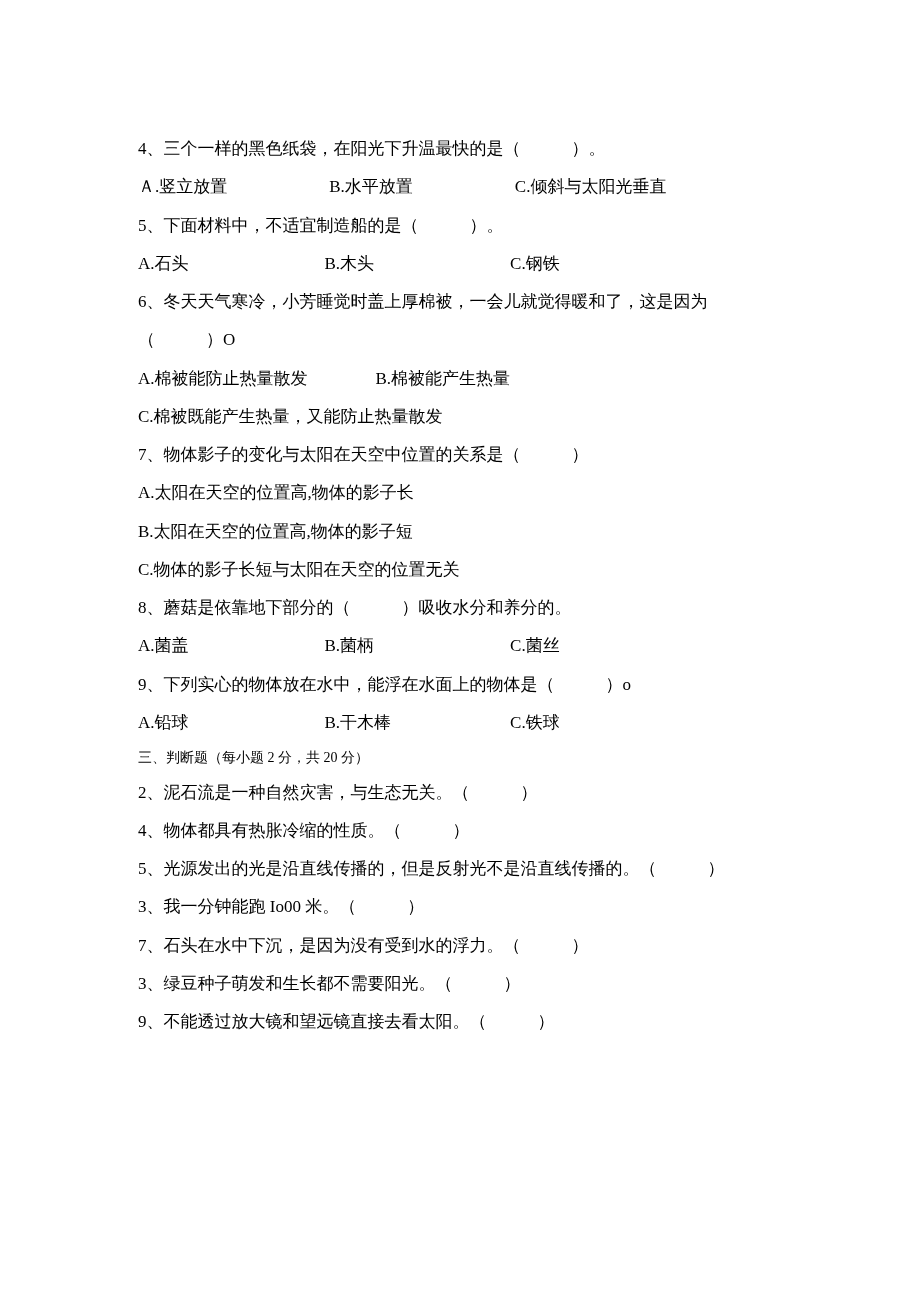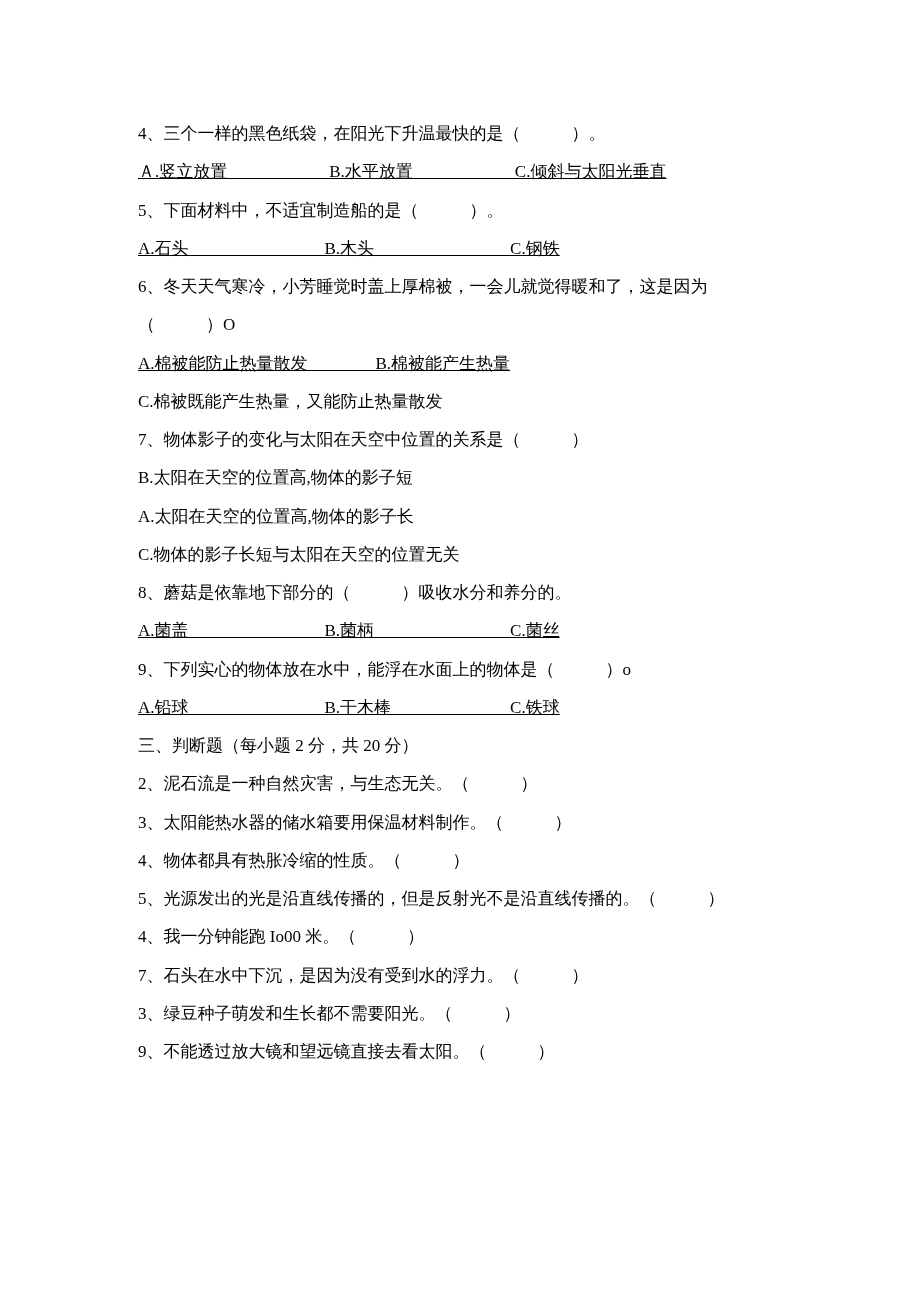--- a/index.html
+++ b/index.html
@@ -7,63 +7,62 @@
     padding: 0;
     background: #ffffff;
     width: 920px;
   }
   .page {
     padding: 115px 130px 100px 138px;
     font-family: "SimSun", "宋体", serif;
     font-size: 17px;
     color: #000000;
     line-height: 2.25;
+    margin-top: 15px;
   }
   .line {
     white-space: nowrap;
   }
   .options {
     white-space: pre;
-    text-decoration: underline;
   }
   .section-heading {
-    font-size: 17px;
+    font-size: 14px;
   }
 </style>
 </head>
 <body>
 
 <div class="page">
 
   <div class="line">4、三个一样的黑色纸袋，在阳光下升温最快的是（　　　）。</div>
   <div class="options">Ａ.竖立放置　　　　　　B.水平放置　　　　　　C.倾斜与太阳光垂直</div>
 
   <div class="line">5、下面材料中，不适宜制造船的是（　　　）。</div>
   <div class="options">A.石头　　　　　　　　B.木头　　　　　　　　C.钢铁</div>
 
   <div class="line">6、冬天天气寒冷，小芳睡觉时盖上厚棉被，一会儿就觉得暖和了，这是因为</div>
   <div class="line">（　　　）O</div>
   <div class="options">A.棉被能防止热量散发　　　　B.棉被能产生热量</div>
   <div class="line">C.棉被既能产生热量，又能防止热量散发</div>
 
   <div class="line">7、物体影子的变化与太阳在天空中位置的关系是（　　　）</div>
+  <div class="line">A.太阳在天空的位置高,物体的影子长</div>
   <div class="line">B.太阳在天空的位置高,物体的影子短</div>
-  <div class="line">A.太阳在天空的位置高,物体的影子长</div>
   <div class="line">C.物体的影子长短与太阳在天空的位置无关</div>
 
   <div class="line">8、蘑菇是依靠地下部分的（　　　）吸收水分和养分的。</div>
   <div class="options">A.菌盖　　　　　　　　B.菌柄　　　　　　　　C.菌丝</div>
 
   <div class="line">9、下列实心的物体放在水中，能浮在水面上的物体是（　　　）o</div>
   <div class="options">A.铅球　　　　　　　　B.干木棒　　　　　　　C.铁球</div>
 
 
   <div class="line section-heading">三、判断题（每小题 2 分，共 20 分）</div>
   <div class="line">2、泥石流是一种自然灾害，与生态无关。（　　　）</div>
-  <div class="line">3、太阳能热水器的储水箱要用保温材料制作。（　　　）</div>
   <div class="line">4、物体都具有热胀冷缩的性质。（　　　）</div>
   <div class="line">5、光源发出的光是沿直线传播的，但是反射光不是沿直线传播的。（　　　）</div>
-  <div class="line">4、我一分钟能跑 Io00 米。（　　　）</div>
+  <div class="line">3、我一分钟能跑 Io00 米。（　　　）</div>
   <div class="line">7、石头在水中下沉，是因为没有受到水的浮力。（　　　）</div>
   <div class="line">3、绿豆种子萌发和生长都不需要阳光。（　　　）</div>
   <div class="line">9、不能透过放大镜和望远镜直接去看太阳。（　　　）</div>
 
 </div>
 
 </body></html>

